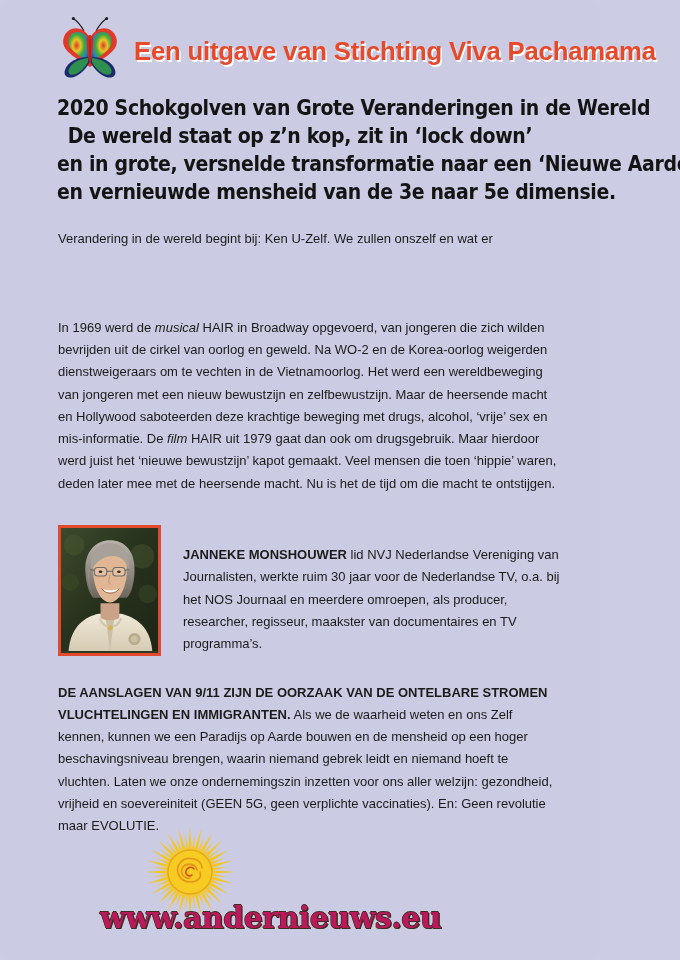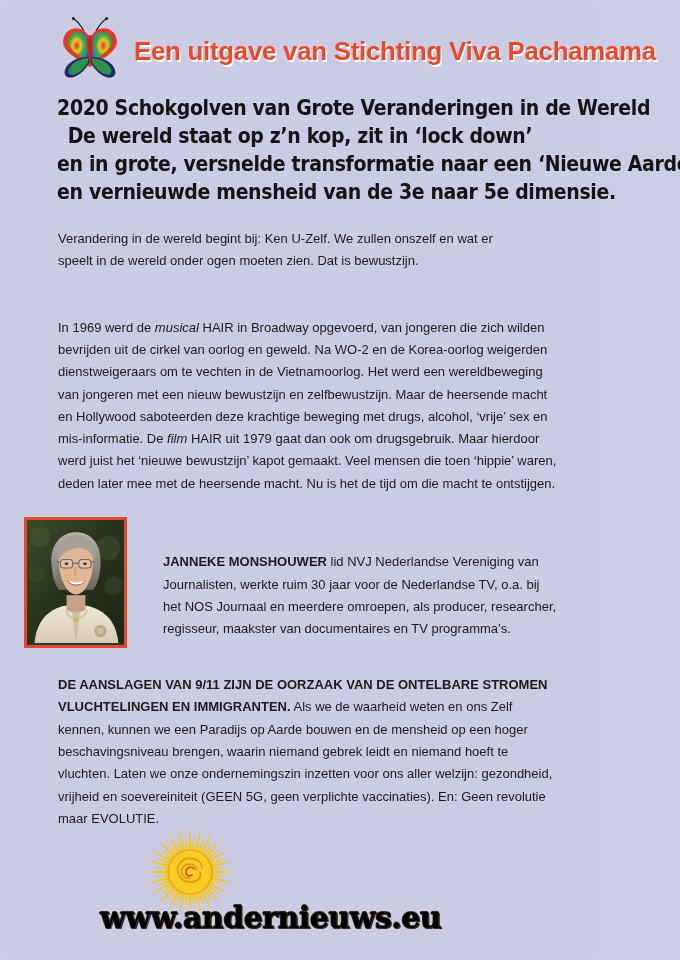--- a/index.html
+++ b/index.html
@@ -84,24 +84,23 @@
   }
   p.copy em { font-style: italic; }
   p.copy strong { font-weight: bold; }
 
   .gap-1 { height: 22px; }
   .gap-2 { height: 22px; }
 
   
   .bio-row {
     display: flex;
-    align-items: center;
-    padding: 0 40px 0 24px;
+    align-items: flex-end;
+    padding: 0 40px 0 58px;
     margin-top: 22px;
-    gap: 14px;
   }
   .portrait-frame {
     flex: 0 0 103px;
     width: 103px;
     height: 131px;
     border: 3px solid #e3492c;
     box-sizing: border-box;
     position: relative;
     overflow: hidden;
     background: #2c3a22;
@@ -129,21 +128,21 @@
     height: 96px;
   }
   .site-url {
     position: absolute;
     left: 100px;
     top: 90px;
     font-family: "DejaVu Serif", serif;
     font-weight: bold;
     font-size: 30px;
     letter-spacing: -0.5px;
-    color: #000000;
+    color: #be185d;
     text-shadow:
       1.4px 1.4px 0 #3a3020,
       -0.7px 0 0 #3a3020,
       0 -0.7px 0 #3a3020,
       0.7px 0 0 #3a3020,
       0 0.7px 0 #3a3020;
     white-space: nowrap;
   }
 </style>
 </head>
@@ -200,21 +199,21 @@
     <div>De wereld staat op z’n kop, zit in ‘lock down’</div>
     <div>en in grote, versnelde transformatie naar een ‘Nieuwe Aarde’</div>
     <div>en vernieuwde mensheid van de 3e naar 5e dimensie.</div>
   </div>
 
   <div class="gap-1"></div>
 
   <div class="body-wrap">
     <p class="copy">
       <span>Verandering in de wereld begint bij: Ken U-Zelf. We zullen onszelf en wat er</span><br>
-      <span>speelt in de wereld onder ogen moeten zien. Dat is bewustzijn.</span><br>
+      <br>
       <br>
     </p>
   </div>
 
   <div class="gap-2"></div>
 
   <div class="body-wrap">
     <p class="copy"><span>In 1969 werd de </span><em>musical</em><span> HAIR in Broadway opgevoerd, van jongeren die zich wilden bevrijden uit de cirkel van oorlog en geweld. Na WO-2 en de Korea-oorlog weigerden dienstweigeraars om te vechten in de Vietnamoorlog. Het werd een wereldbeweging van jongeren met een nieuw bewustzijn en zelfbewustzijn. Maar de heersende macht en Hollywood saboteerden deze krachtige beweging met drugs, alcohol, ‘vrije’ sex en mis-informatie. De </span><em>film</em><span> HAIR uit 1979 gaat dan ook om drugsgebruik. Maar hierdoor werd juist het ‘nieuwe bewustzijn’ kapot gemaakt. Veel mensen die toen ‘hippie’ waren, deden later mee met de heersende macht. Nu is het de tijd om die macht te ontstijgen.</span></p>
   </div>
 

